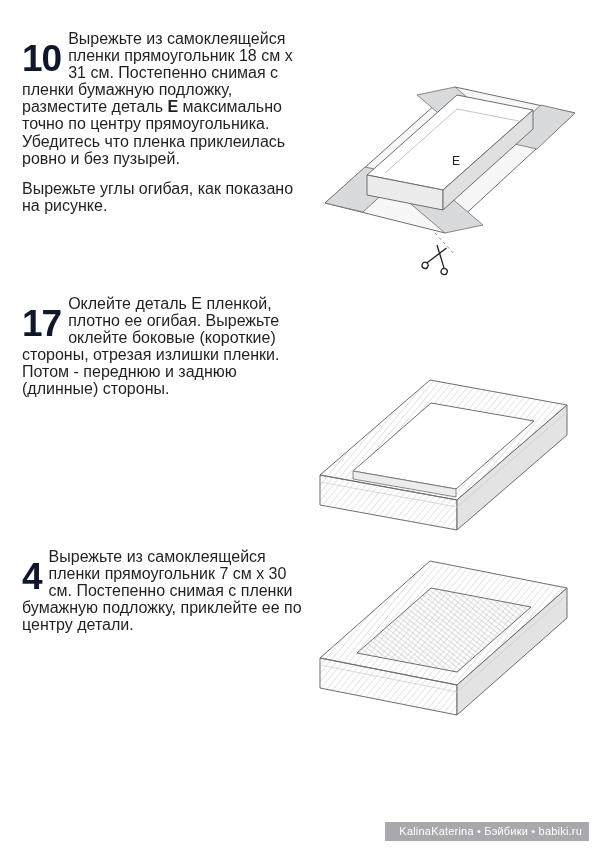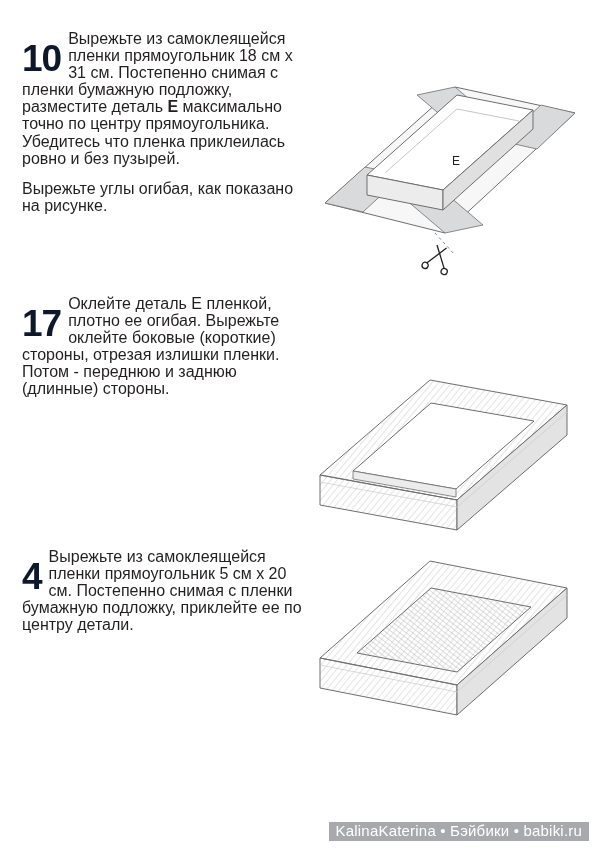--- a/index.html
+++ b/index.html
@@ -57,23 +57,23 @@
   }
   .fig {
     position: absolute;
   }
   .footer-credit {
     position: absolute;
     right: 12px;
     bottom: 9px;
     background: #a7a9ac;
     color: #ffffff;
-    font-size: 15px;
+    font-size: 11px;
     line-height: 14px;
-    padding: 2px 7px 3px 7px;
+    padding: 2px 7px 3px 14px;
     letter-spacing: 0.2px;
     white-space: nowrap;
   }
   svg { display: block; }
 </style>
 </head>
 <body>
 
 <div class="page">
 
@@ -147,21 +147,21 @@
         <line x1="15" y1="112" x2="152" y2="137" stroke="#c9cacb" stroke-width="0.7"></line>
         <line x1="152" y1="137" x2="262" y2="42" stroke="#c9cacb" stroke-width="0.7"></line>
       </svg>
     </div>
   </div>
 
   <div class="step" style="top:548px;">
     <div class="step-text-col">
       <div class="step-num">4</div>
       <div class="step-body">
-        <p>Вырежьте из самоклеящейся пленки прямоугольник 5 см x 20 см. Постепенно снимая с пленки бумажную подложку, приклейте ее по центру детали.</p>
+        <p>Вырежьте из самоклеящейся пленки прямоугольник 7 см x 30 см. Постепенно снимая с пленки бумажную подложку, приклейте ее по центру детали.</p>
       </div>
     </div>
 
     <div class="fig" style="left:305px; top:-5px;">
       <svg width="280" height="200" viewBox="0 0 280 200">
         <defs>
           <pattern id="hatch12" width="5" height="5" patternUnits="userSpaceOnUse" patternTransform="rotate(40)">
             <line x1="0" y1="0" x2="0" y2="5" stroke="#c9cacb" stroke-width="1"></line>
           </pattern>
           <pattern id="stripes12" width="4" height="4" patternUnits="userSpaceOnUse" patternTransform="rotate(128)">

